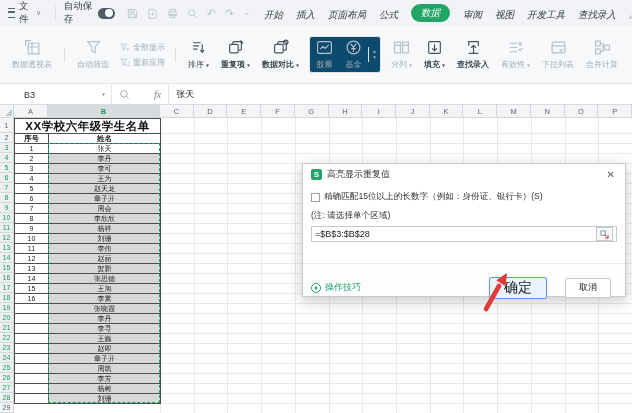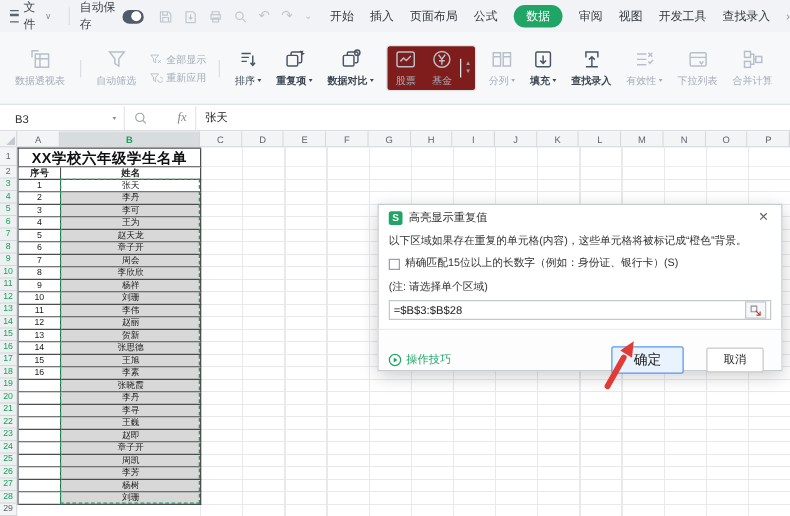--- a/index.html
+++ b/index.html
@@ -11,45 +11,45 @@
   .burger{width:10px;height:8px;border-top:1.4px solid #5c646d;border-bottom:1.4px solid #5c646d;position:relative;}
   .burger:before{content:"";position:absolute;left:0;right:0;top:2.4px;height:1.4px;background:#5c646d;}
   .tinycaret{font-size:7px;color:#8a9099;}
   .vsep{width:1px;height:14px;background:#dcdfe4;margin:0 6px;}
   #autosave{display:flex;align-items:center;gap:5px;padding:0 2px;}
   .toggle{width:22px;height:11px;border-radius:6px;background:#505a69;position:relative;}
   .toggle .knob{position:absolute;right:1.5px;top:1.5px;width:8px;height:8px;border-radius:50%;background:#fff;}
   #quickicons{display:flex;align-items:center;gap:9px;margin-left:10px;color:#bfc5cd;}
   #quickicons svg{display:block;}
   .uglyph{font-size:11px;line-height:10px;color:#c0c6cd;}
-  #menutabs{display:flex;align-items:center;gap:13px;margin-left:14px;}
+  #menutabs{display:flex;align-items:flex-end;gap:13px;margin-left:14px;font-style:italic;}
   .mtab{color:#33383e;cursor:default;white-space:nowrap;}
   .mtab.active{background:#21a567;color:#fff;border-radius:9px;padding:2.5px 10px;}
   .movf{color:#8a9099;font-size:9px;}
   
   #toolbar{position:absolute;top:26px;left:0;right:0;height:58px;background:#f6f8fa;
     border-bottom:1px solid #dfe3e8;display:flex;align-items:center;padding-left:6px;box-sizing:border-box;}
   .titem{display:flex;flex-direction:column;align-items:center;justify-content:center;gap:3px;
     font-size:8px;color:#3f4650;padding:0 6px;white-space:nowrap;cursor:default;}
   .titem svg{stroke:#4a5460;fill:none;stroke-width:1.1;}
   .titem.dis{color:#a6adb7;}
   .titem.dis svg{stroke:#b8bfc8;}
   .titem.strong{font-weight:bold;}
   .lblrow{display:flex;align-items:center;gap:2px;}
   .car{font-size:6px;color:inherit;transform:scaleY(.8);}
   .stack{display:flex;flex-direction:column;gap:4px;justify-content:center;padding:0 4px;}
   .srow{display:flex;align-items:center;gap:3px;font-size:8px;color:#a6adb7;cursor:default;}
   .srow svg{stroke:#b8bfc8;fill:none;stroke-width:1.1;}
-  .gallery{display:flex;align-items:center;border:1px solid #e0e4e9;border-radius:3px;background:#7f1d1d;
+  .gallery{display:flex;align-items:center;border:1px solid #e0e4e9;border-radius:3px;background:#0c4a6e;
     margin:0 4px;padding:2px 0;}
   .spincol{display:flex;flex-direction:column;gap:1px;border-left:1px solid #e0e4e9;padding:2px 3px;color:#9aa2ad;font-size:5px;line-height:5px;}
   
   #formulabar{position:absolute;top:85px;left:0;right:0;height:19px;background:#fff;
     border-bottom:1px solid #d8dbdf;display:flex;align-items:center;font-size:9px;color:#333;}
-  #namebox{width:81px;display:flex;align-items:center;justify-content:space-between;padding:0 6px 0 12px;gap:48px;}
+  #namebox{width:81px;display:flex;align-items:center;justify-content:space-between;padding:0 6px 0 24px;gap:48px;}
   #namebox .car{font-size:6px;color:#8a9099;}
   .fsep{width:1px;height:19px;background:#e3e6ea;}
   #fxwrap{display:flex;align-items:center;gap:24px;padding:0 7px;}
   .fx{font-style:italic;color:#7d848d;font-size:10px;font-family:"Liberation Serif","DejaVu Serif",serif;}
   #formulacontent{padding-left:7px;font-size:9px;color:#222;}
   
   #sheet{position:absolute;top:105px;left:0;right:0;bottom:0;background:#fff;}
   #corner{position:absolute;left:0;top:0;width:14px;height:13px;background:#f3f4f6;
     border-right:1px solid #d5d8db;border-bottom:1px solid #d5d8db;box-sizing:border-box;}
   #corner:after{content:"";position:absolute;right:1px;bottom:1px;border-style:solid;border-width:0 0 7px 7px;
@@ -94,21 +94,21 @@
     padding:0 3px;box-sizing:border-box;font-size:9px;color:#222;background:#fff;}
   #rangepick{margin-left:auto;width:15px;height:12px;border:1px solid #c4c9ce;background:#f6f7f8;
     display:flex;align-items:center;justify-content:center;}
   #dlgfooter{position:absolute;left:0;right:0;bottom:0;height:33px;display:flex;align-items:center;
     padding:15px 14px 0 8px;border-top:1px solid #ececec;background:#fdfdfe;box-sizing:border-box;}
   #tipslink{display:flex;align-items:center;gap:4px;color:#21a567;font-size:9px;cursor:default;}
   .playicon{width:10px;height:10px;border-radius:50%;border:1px solid #21a567;box-sizing:border-box;position:relative;}
   .playicon:after{content:"";position:absolute;left:3px;top:2.2px;border-style:solid;border-width:2.2px 0 2.2px 3.6px;
     border-color:transparent transparent transparent #21a567;}
   #okbtn{margin-left:auto;width:56px;height:20px;background:#e9f3fd;border:1px solid #5698ef;border-radius:2px;
-    display:flex;align-items:center;justify-content:center;font-size:11px;color:#222;cursor:default;}
+    display:flex;align-items:center;justify-content:center;font-size:14px;color:#222;cursor:default;}
   #cancelbtn{margin-left:18px;width:44px;height:18px;background:#fff;border:1px solid #c9c9c9;border-radius:2px;
     display:flex;align-items:center;justify-content:center;font-size:9px;color:#222;cursor:default;}
   #arrow{position:absolute;left:0;top:0;width:632px;height:413px;z-index:12;pointer-events:none;}
 </style>
 </head>
 <body>
 
 <div id="titlebar">
   <div id="filemenu">
     <span class="burger"></span>
@@ -484,21 +484,20 @@
   </div>
   <div id="ants"></div>
 </div>
 
 <div id="dialog">
   <div id="dlgtitle">
     <span class="wpslogo">S</span>
     <span>高亮显示重复值</span>
     <span id="dlgclose">✕</span>
   </div>
-  <div id="dlgmsg">以下区域如果存在重复的单元格(内容)，这些单元格将被标记成“橙色”背景。</div>
   <div id="dlgcheck">
     <span class="chk"></span>
     <span>精确匹配15位以上的长数字（例如：身份证、银行卡）(S)</span>
   </div>
   <div id="dlgnote">(注: 请选择单个区域)</div>
   <div id="dlgrange">
     <span>=$B$3:$B$28</span>
     <span id="rangepick">
       <svg width="9" height="9" viewBox="0 0 10 10">
           <path d="M1 1h5v5H1z" stroke="#8a9099" fill="none"></path>

